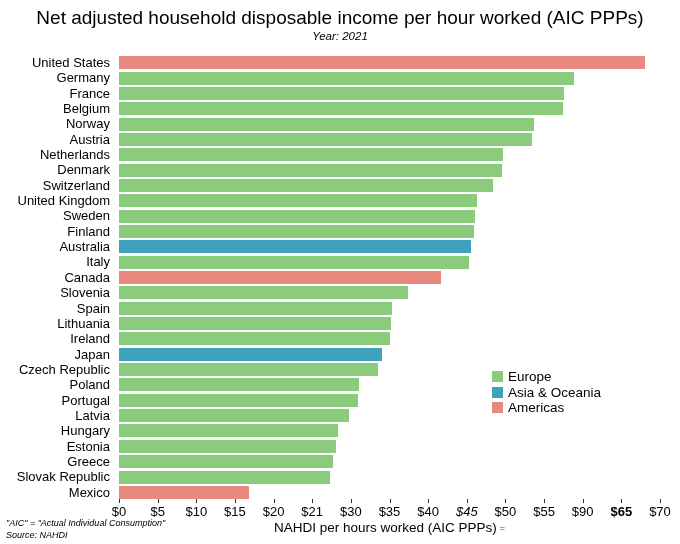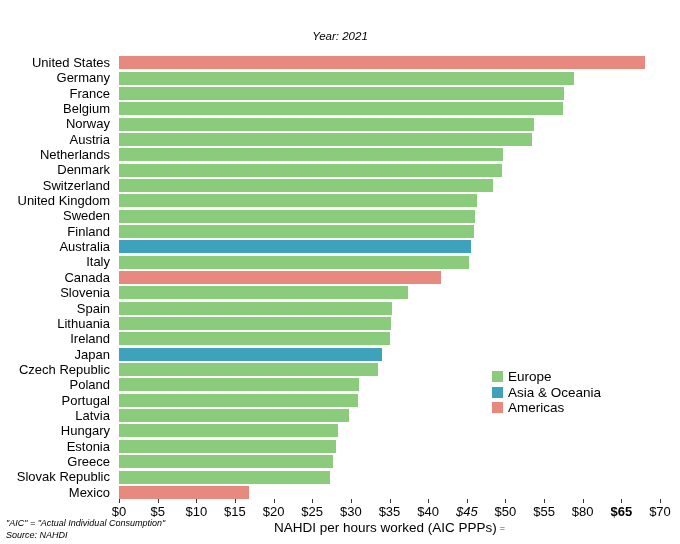--- a/index.html
+++ b/index.html
@@ -34,20 +34,21 @@
   #legend{position:absolute;left:492px;top:369px;}
   .legend-row{display:flex;align-items:center;height:15.5px;}
   .legend-swatch{width:11px;height:11px;margin-right:5px;flex:0 0 auto;}
   .legend-label{font-size:13.5px;line-height:15.5px;white-space:nowrap;}
   #footnotes{position:absolute;left:6px;top:517px;font-size:9px;font-style:italic;line-height:12px;}
 </style>
 </head>
 <body>
 
 <div id="app">
+  <div class="chart-title">Net adjusted household disposable income per hour worked (AIC PPPs)</div>
   <div class="chart-subtitle">Year: 2021</div>
 
   <div id="labels">
       <div class="country-label" style="top: 0px;">United States</div>
       <div class="country-label" style="top: 15.3448px;">Germany</div>
       <div class="country-label" style="top: 30.6897px;">France</div>
       <div class="country-label" style="top: 46.0345px;">Belgium</div>
       <div class="country-label" style="top: 61.3793px;">Norway</div>
       <div class="country-label" style="top: 76.7241px;">Austria</div>
       <div class="country-label" style="top: 92.069px;">Netherlands</div>
@@ -110,35 +111,35 @@
       <div class="xtick-label" style="left: 97px;">$0</div>
       <div class="xtick" style="left: 157.643px;"></div>
       <div class="xtick-label" style="left: 135.643px;">$5</div>
       <div class="xtick" style="left: 196.286px;"></div>
       <div class="xtick-label" style="left: 174.286px;">$10</div>
       <div class="xtick" style="left: 234.929px;"></div>
       <div class="xtick-label" style="left: 212.929px;">$15</div>
       <div class="xtick" style="left: 273.571px;"></div>
       <div class="xtick-label" style="left: 251.571px;">$20</div>
       <div class="xtick" style="left: 312.214px;"></div>
-      <div class="xtick-label" style="left: 290.214px;">$25</div>
+      <div class="xtick-label" style="left: 290.214px;">$21</div>
       <div class="xtick" style="left: 350.857px;"></div>
       <div class="xtick-label" style="left: 328.857px;">$30</div>
       <div class="xtick" style="left: 389.5px;"></div>
       <div class="xtick-label" style="left: 367.5px;">$35</div>
       <div class="xtick" style="left: 428.143px;"></div>
       <div class="xtick-label" style="left: 406.143px;">$40</div>
       <div class="xtick" style="left: 466.786px;"></div>
       <div class="xtick-label" style="left: 444.786px; font-style: italic;">$45</div>
       <div class="xtick" style="left: 505.429px;"></div>
       <div class="xtick-label" style="left: 483.429px;">$50</div>
       <div class="xtick" style="left: 544.071px;"></div>
       <div class="xtick-label" style="left: 522.071px;">$55</div>
       <div class="xtick" style="left: 582.714px;"></div>
-      <div class="xtick-label" style="left: 560.714px;">$80</div>
+      <div class="xtick-label" style="left: 560.714px;">$90</div>
       <div class="xtick" style="left: 621.357px;"></div>
       <div class="xtick-label" style="left: 599.357px; font-weight: bold;">$65</div>
       <div class="xtick" style="left: 660px;"></div>
       <div class="xtick-label" style="left: 638px;">$70</div>
     </div>
 
   <div class="x-axis-label"><span>NAHDI per hours worked (AIC PPPs)</span><span class="axis-mark">=</span></div>
 
   <div id="legend">
     <div class="legend-row">

